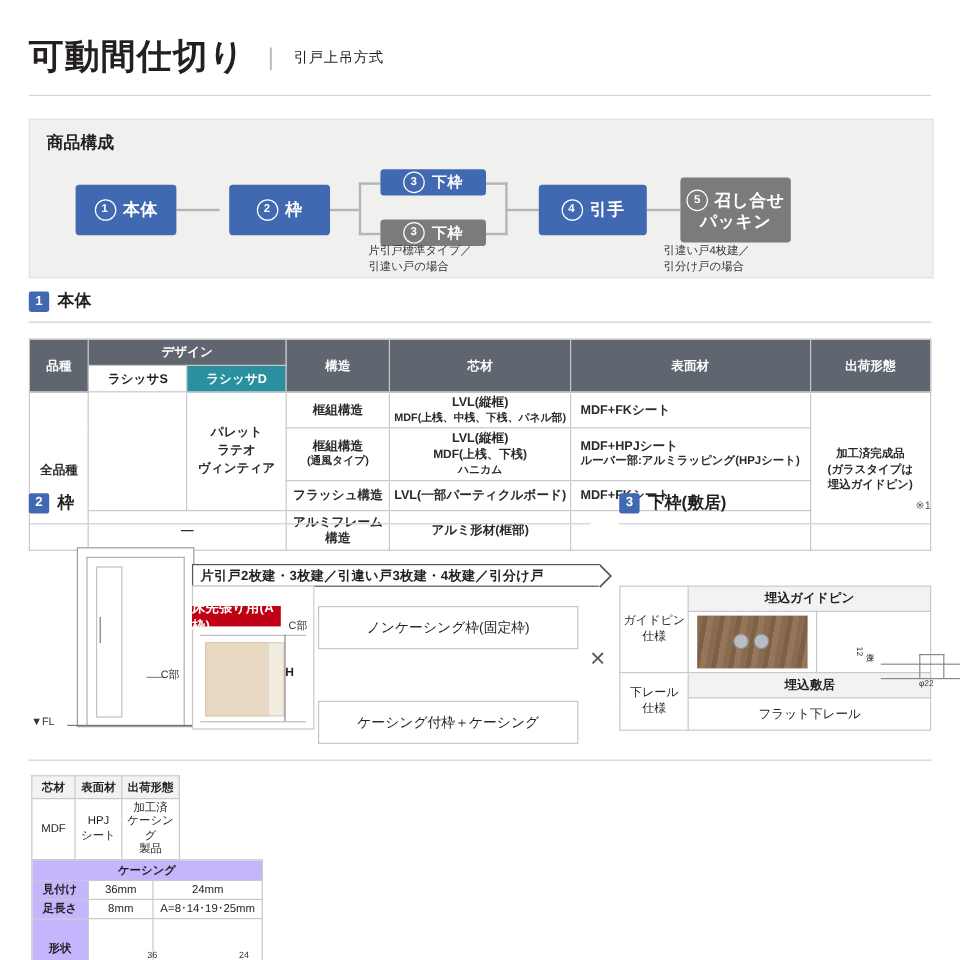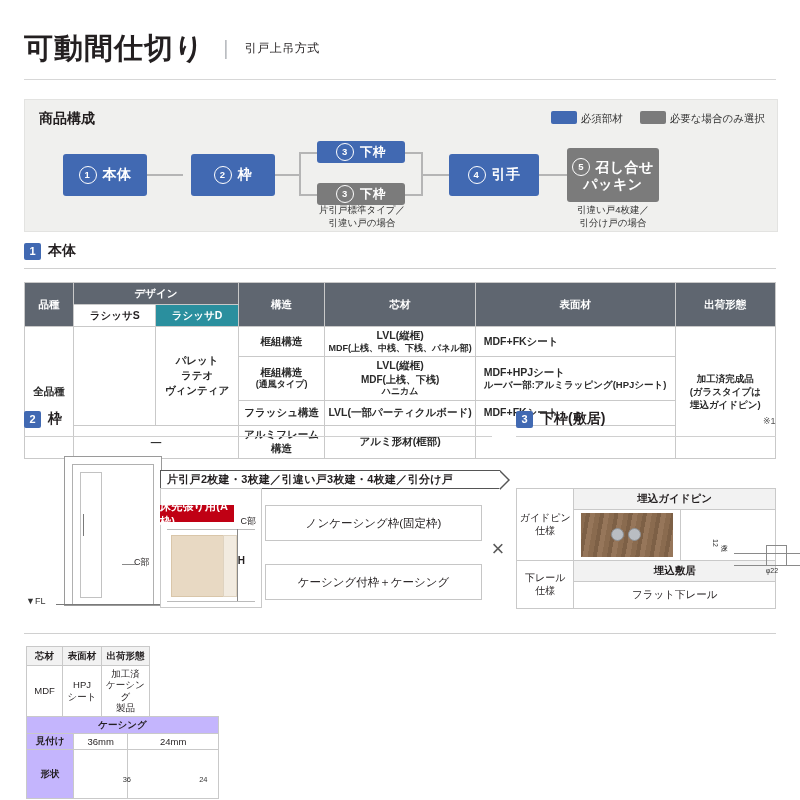--- a/index.html
+++ b/index.html
@@ -54,21 +54,21 @@
     width:16px;height:16px;border:1px solid #fff;border-radius:50%;
     display:inline-flex;align-items:center;justify-content:center;
     font-size:9.5px;font-weight:bold;line-height:1;flex:none;
   }
   .node.small{font-size:12.5px;}
   .node.gray{background:#7b7b7b;}
   .node.two-line{flex-direction:column;gap:0;line-height:1.15;}
   .node.two-line .rowline{display:flex;align-items:center;gap:5px;}
 
   .conn{position:absolute;background:#b5b5b5;}
-  .cap{position:absolute;font-size:9.5px;line-height:1.35;color:#333;text-align:center;}
+  .cap{position:absolute;font-size:9.5px;line-height:1.35;color:#333;}
 
   
   .sec{position:absolute;font-size:14px;font-weight:bold;display:flex;align-items:center;gap:7px;}
   .sec .sqn{
     width:17px;height:17px;background:#4169b2;color:#fff;border-radius:2px;
     display:inline-flex;align-items:center;justify-content:center;font-size:11px;font-weight:bold;
   }
   .sec-rule{position:absolute;height:1px;background:#d0d0d0;}
 
   
@@ -126,21 +126,21 @@
 
   .yuka-tag{
     position:absolute;left:160px;top:505px;width:74px;height:17px;background:#c00014;color:#fff;
     font-size:11px;font-weight:bold;display:flex;align-items:center;justify-content:center;letter-spacing:.2px;
   }
   .opt-box{
     position:absolute;left:265px;width:215px;height:34px;border:1px solid #c6c6c6;background:#fff;
     display:flex;align-items:center;justify-content:center;font-size:11.5px;
   }
   .opt-box.b1{top:505px;}
-  .opt-box.b2{top:564px;}
+  .opt-box.b2{top:584px;}
   .cross{
     position:absolute;left:487px;top:538px;width:22px;height:22px;color:#5a5a5a;font-size:22px;line-height:22px;text-align:center;
   }
 
   
   .rt{position:absolute;left:516px;top:488px;width:260px;font-size:10.5px;}
   .rt th,.rt td{border:1px solid #c9c9c9;padding:2px;text-align:center;}
   .rt .hdr{background:#f2f2f2;font-weight:bold;height:16px;}
   .rt .lbl{width:58px;font-size:10px;line-height:1.25;}
   .wood{
@@ -181,24 +181,20 @@
 
   <div class="header">
     <span class="title-main">可動間仕切り</span>
     <span class="title-sep">|</span>
     <span class="title-sub">引戸上吊方式</span>
   </div>
   <div class="hr-top"></div>
 
   <div class="kousei">
     <div class="kousei-title">商品構成</div>
-    <div class="legend">
-      <span class="sw req"></span><span>必須部材</span>
-      <span class="sw opt"></span><span>必要な場合のみ選択</span>
-    </div>
 
     <div class="conn" style="left:122px;top:74px;width:36px;height:2px;"></div>
     <div class="conn" style="left:250px;top:74px;width:24px;height:2px;"></div>
     <div class="conn" style="left:274px;top:52px;width:2px;height:44px;"></div>
     <div class="conn" style="left:274px;top:52px;width:18px;height:2px;"></div>
     <div class="conn" style="left:274px;top:94px;width:18px;height:2px;"></div>
     <div class="conn" style="left:380px;top:52px;width:18px;height:2px;"></div>
     <div class="conn" style="left:380px;top:94px;width:18px;height:2px;"></div>
     <div class="conn" style="left:396px;top:52px;width:2px;height:44px;"></div>
     <div class="conn" style="left:396px;top:74px;width:28px;height:2px;"></div>
@@ -425,20 +421,25 @@
   <table class="t3">
     <tbody>
         <tr>
       <th class="cas" colspan="3">ケーシング</th>
     </tr>
     <tr>
       <th style="width:46px">見付け</th>
       <td style="width:52px">36mm</td>
       <td style="width:93px">24mm</td>
     </tr>
+    <tr>
+      <th>足長さ</th>
+      <td>8mm</td>
+      <td>A=8･14･19･25mm</td>
+    </tr>
     <tr class="drow">
       <th>形状</th>
       <td>
         <span class="shape">
           
           
           
           
           
           

